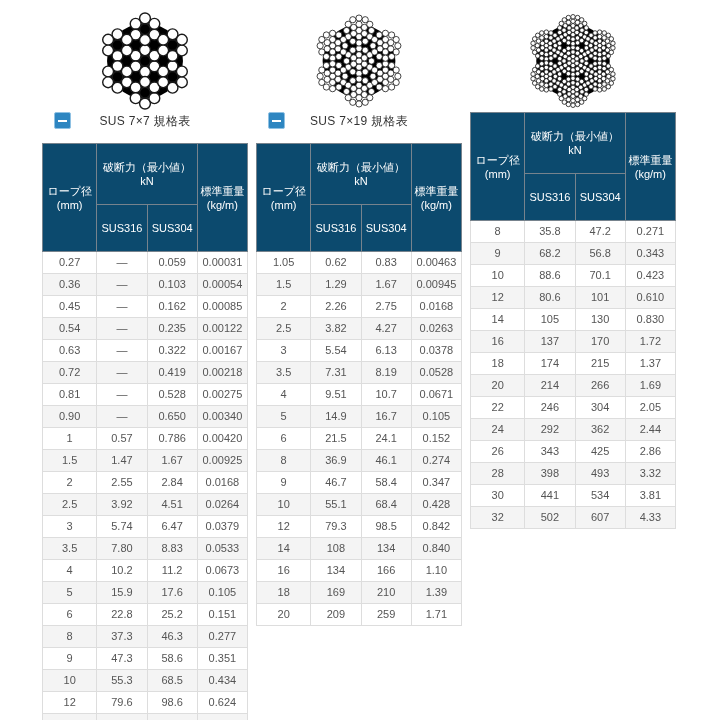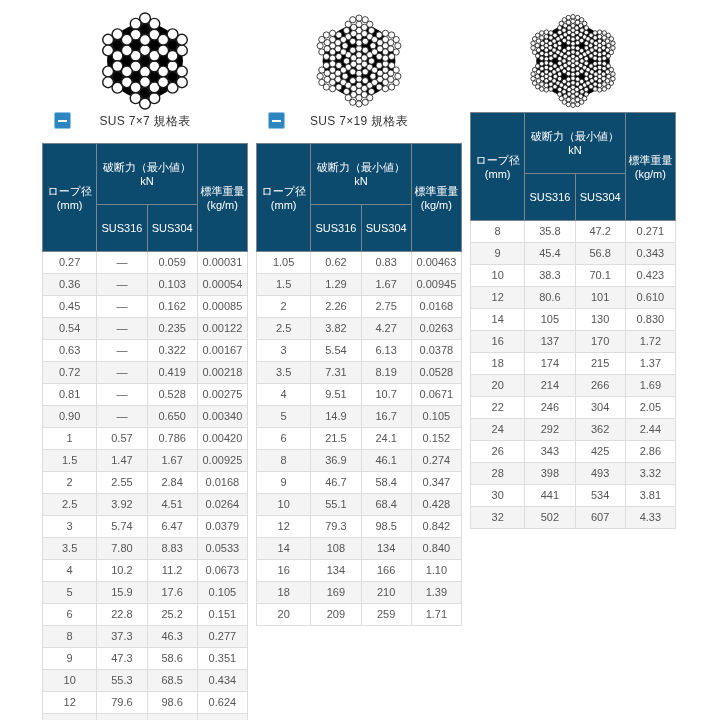--- a/index.html
+++ b/index.html
@@ -832,27 +832,27 @@
       </thead>
       <tbody>
           <tr>
             <td>8</td>
             <td>35.8</td>
             <td>47.2</td>
             <td>0.271</td>
           </tr>
           <tr>
             <td>9</td>
-            <td>45.4</td>
+            <td>68.2</td>
             <td>56.8</td>
             <td>0.343</td>
           </tr>
           <tr>
             <td>10</td>
-            <td>38.3</td>
+            <td>88.6</td>
             <td>70.1</td>
             <td>0.423</td>
           </tr>
           <tr>
             <td>12</td>
             <td>80.6</td>
             <td>101</td>
             <td>0.610</td>
           </tr>
           <tr>

